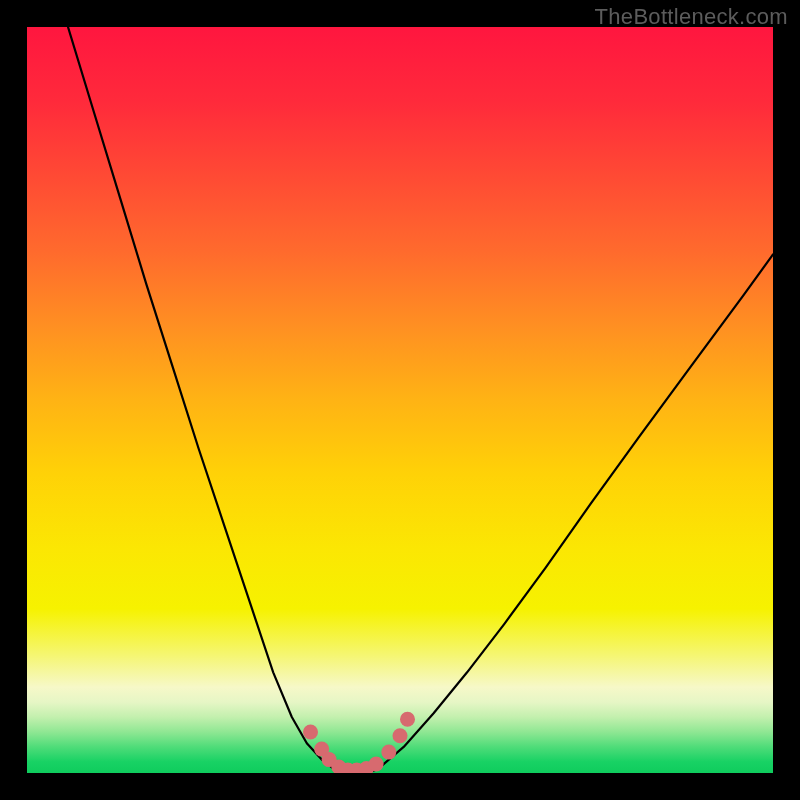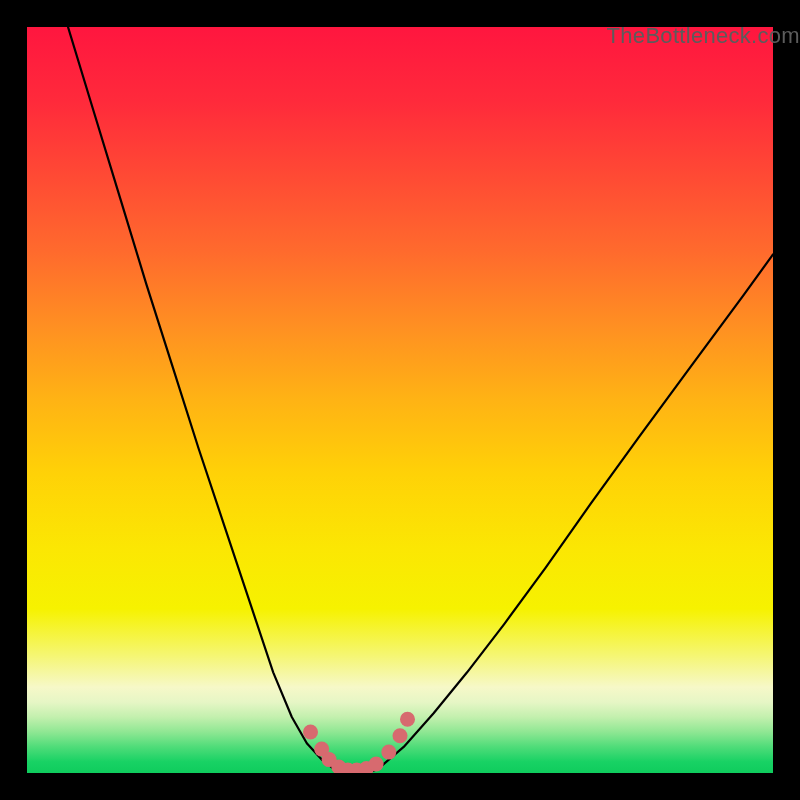--- a/index.html
+++ b/index.html
@@ -26,27 +26,26 @@
     overflow: hidden;
   }
   .plot-area svg {
     display: block;
     width: 100%;
     height: 100%;
   }
   .watermark {
     position: absolute;
     top: 4px;
-    right: 0;
+    right: 12px;
     color: #5c5c5c;
     font-size: 22px;
     font-weight: 500;
     letter-spacing: 0.3px;
     user-select: none;
-    margin-top: 19px;
   }
 </style>
 </head>
 <body>
 
 <div class="frame">
 
   <div class="plot-area">
     <svg viewBox="0 0 746 746" preserveAspectRatio="none">
       <defs>

